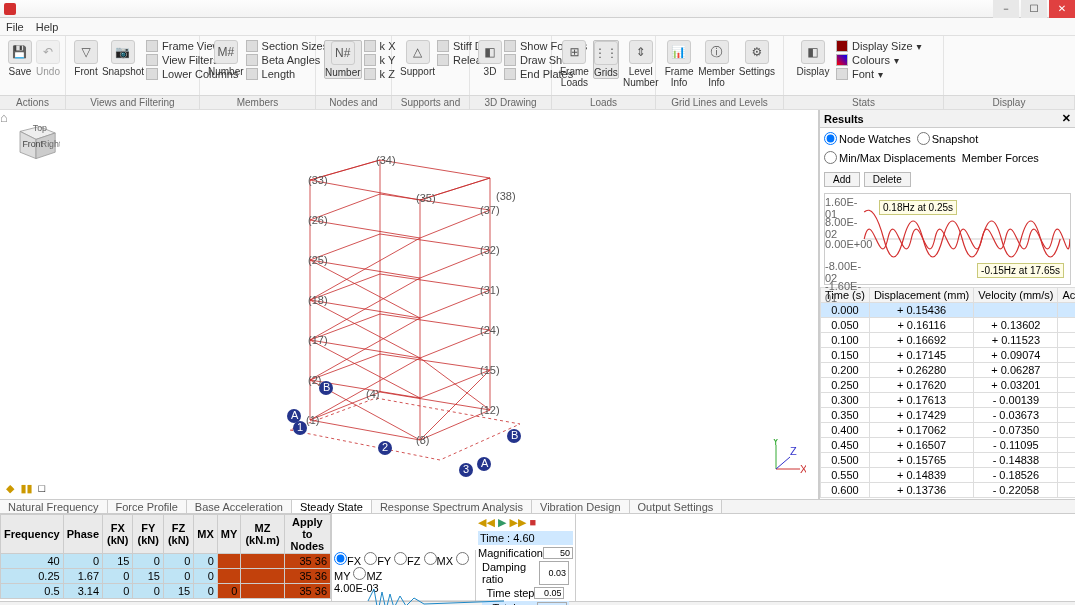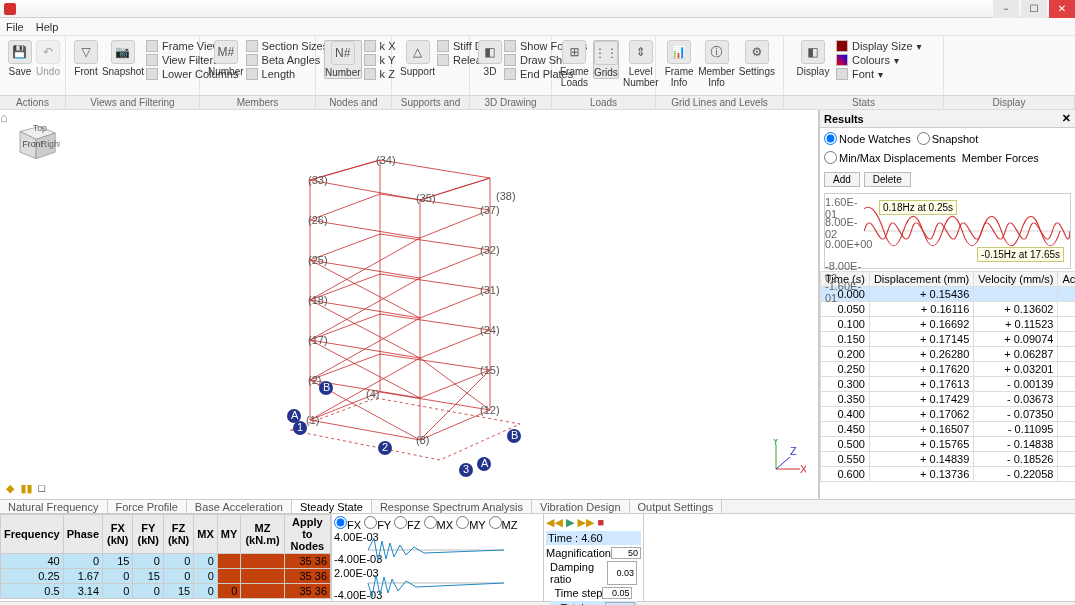--- a/index.html
+++ b/index.html
@@ -40,43 +40,43 @@
 .tower-svg{position:absolute; top:20px; left:180px;}
 
 
 .results { width:256px; background:#fff; border-left:1px solid #ccc; display:flex; flex-direction:column; }
 .results-header{ height:18px; background:#f2f2f2; border-bottom:1px solid #ccc; display:flex; align-items:center; padding:0 4px; font-size:11px; font-weight:bold;}
 .results-header .x{margin-left:auto; cursor:default;}
 .radio-row{ padding:4px; display:flex; gap:6px; font-size:9px; align-items:center; flex-wrap:wrap;}
 .radio-row label{display:flex; align-items:center; gap:2px;}
 .btnsmall{ font-size:10px; padding:1px 8px; background:#f4f4f4; border:1px solid #bbb;}
 .node-select{ font-size:10px; flex:1; border:1px solid #aaa; padding:1px;}
-.graph { height:76px; border:1px solid #ccc; margin:2px 4px; position:relative; background:#fff;}
+.graph { height:92px; border:1px solid #ccc; margin:2px 4px; position:relative; background:#fff;}
 .graph .ylabels{position:absolute;left:0;top:0;bottom:0;width:38px;font-size:8px;color:#666;}
 .graph .yl{position:absolute;left:0;}
 .tip{position:absolute;background:#fffde7;border:1px solid #c9c97a;font-size:10px;padding:1px 3px;}
 .data-table{ flex:1; overflow:auto; font-size:9px; }
 .data-table table{ width:100%; border-collapse:collapse;}
-.data-table th,.data-table td{ border:1px solid #ddd; padding:1px 4px; text-align:right; white-space:nowrap;}
+.data-table th,.data-table td{ border:1px solid #ddd; padding:1px 4px; text-align:center; white-space:nowrap;}
 .data-table th{ background:#f4f4f4; font-weight:normal; text-align:center;}
 .data-table tr.sel td{ background:#cfe8ff;}
 
 
 .bottom-tabs{ height:14px; display:flex; background:#f4f4f4; border-top:1px solid #ccc; font-size:10px;}
 .bottom-tabs .tab{ padding:0 8px; border-right:1px solid #ccc; line-height:14px; color:#555; background:#f8f8f8;}
 .bottom-tabs .tab.active{ background:#fff; color:#000;}
 
 
 .bottom-panel{ height:88px; display:flex; border-top:1px solid #ccc; background:#fff;}
 .freq-table{ width:332px; border-right:1px solid #ccc;}
 .freq-table table{width:100%; border-collapse:collapse; font-size:9px;}
 .freq-table th,.freq-table td{border:1px solid #ccc; padding:1px 3px; text-align:right; background:#bfe4f5;}
 .freq-table th{background:#eaeaea; text-align:center;}
 .freq-table td.w{background:#c2410c;}
-.charts-area{ width:212px; border-right:1px solid #ccc; padding:2px; font-size:8px; position:relative;}
+.charts-area{ width:144px; border-right:1px solid #ccc; padding:2px; font-size:8px; position:relative;margin-top:36px;}
 .settings-area{ width:100px; border-right:1px solid #ccc; padding:2px; font-size:9px;}
 .settings-area .row{display:flex; justify-content:center; margin:2px 4px;}
 .settings-area input{width:30px; font-size:9px; border:1px solid #aaa; text-align:right; padding:0 2px;}
 .settings-area .trow{background:#cfe8ff; padding:1px 2px;}
 
 
 .statusbar{ height:18px; background:#f2f2f2; border-top:1px solid #ccc; display:flex; align-items:center; padding:0 6px; font-size:10px; color:#444; gap:40px;}
 
 .ribbon-big.active{ background:#e8e8e8; border:1px solid #c0c0c0; border-radius:2px;}
 </style>

